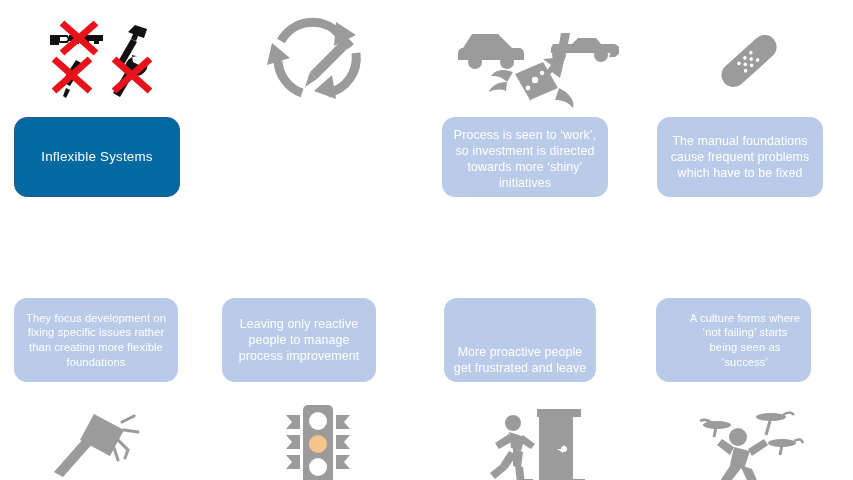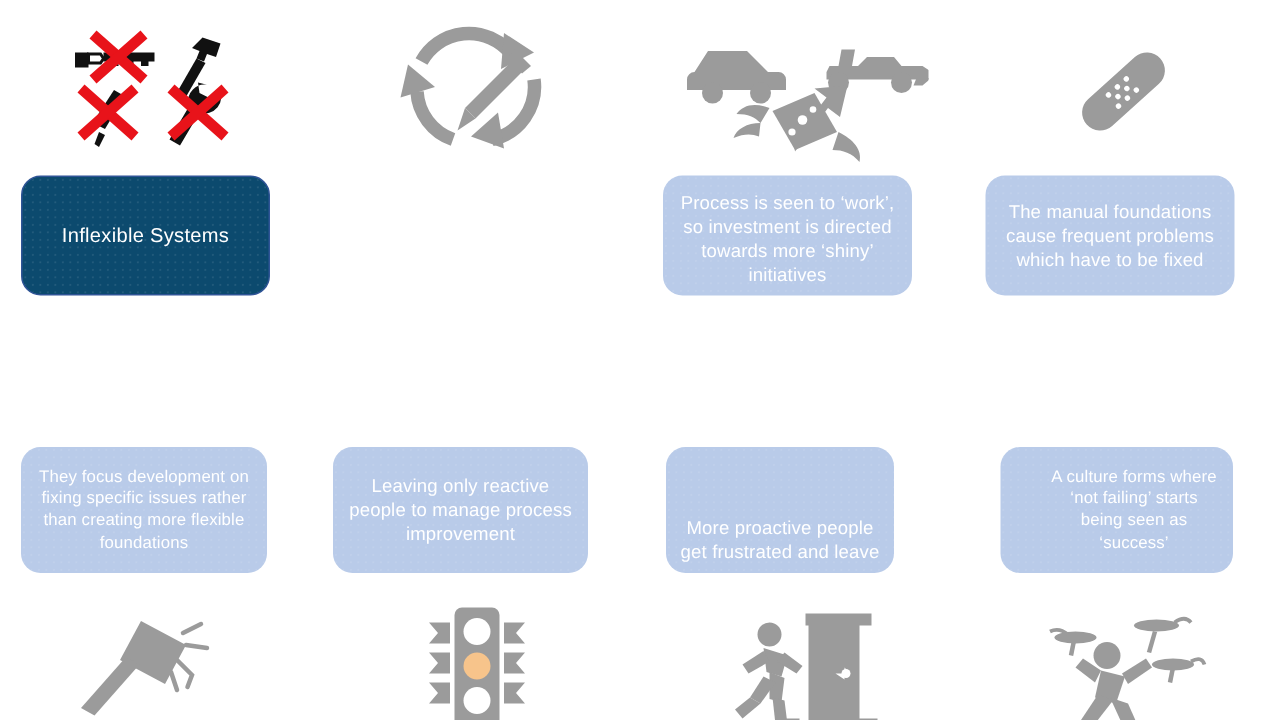--- a/index.html
+++ b/index.html
@@ -58,21 +58,21 @@
     line-height:1.30;
     padding:6px 9px;
   }
 
   .node.soft{
     background:#b9cbe9;
     font-size:12.4px;
     letter-spacing:.1px;
   }
   .node.primary{
-    background:#0c4a6e;
+    background:#0369a1;
     font-size:13.4px;
     border:1px solid #2f5496;
     letter-spacing:.2px;
   }
   .node.small{ font-size:11.2px; }
 
   .cell.r1 .node{
     top:117px;
     left:14px;
     width:166px;
@@ -82,23 +82,23 @@
     top:58px;
     left:14px;
     width:166px;
     height:84px;
   }
   
   .c2 .node{ left:10px; width:170px; }
   .c3 .node{ left:16px; width:176px;align-items:flex-end; }
   .c4 .node{ left:21px; width:183px; }
   .c1.r2 .node{ left:14px; width:164px; }
-  .c2.r2 .node{ left:10px; width:170px; }
+  .c2.r2 .node{ left:10px; width:154px; }
   .c3.r2 .node{ left:16px; width:152px; }
-  .c4.r2 .node{ left:24px; width:155px;padding-left:32px; }
+  .c4.r2 .node{ left:13px; width:155px;padding-left:32px; }
 
   .node span{ display:block; width:100%; }
 
   
   .node::after{
     content:"";
     position:absolute;
     inset:0;
     border-radius:13px;
     pointer-events:none;

